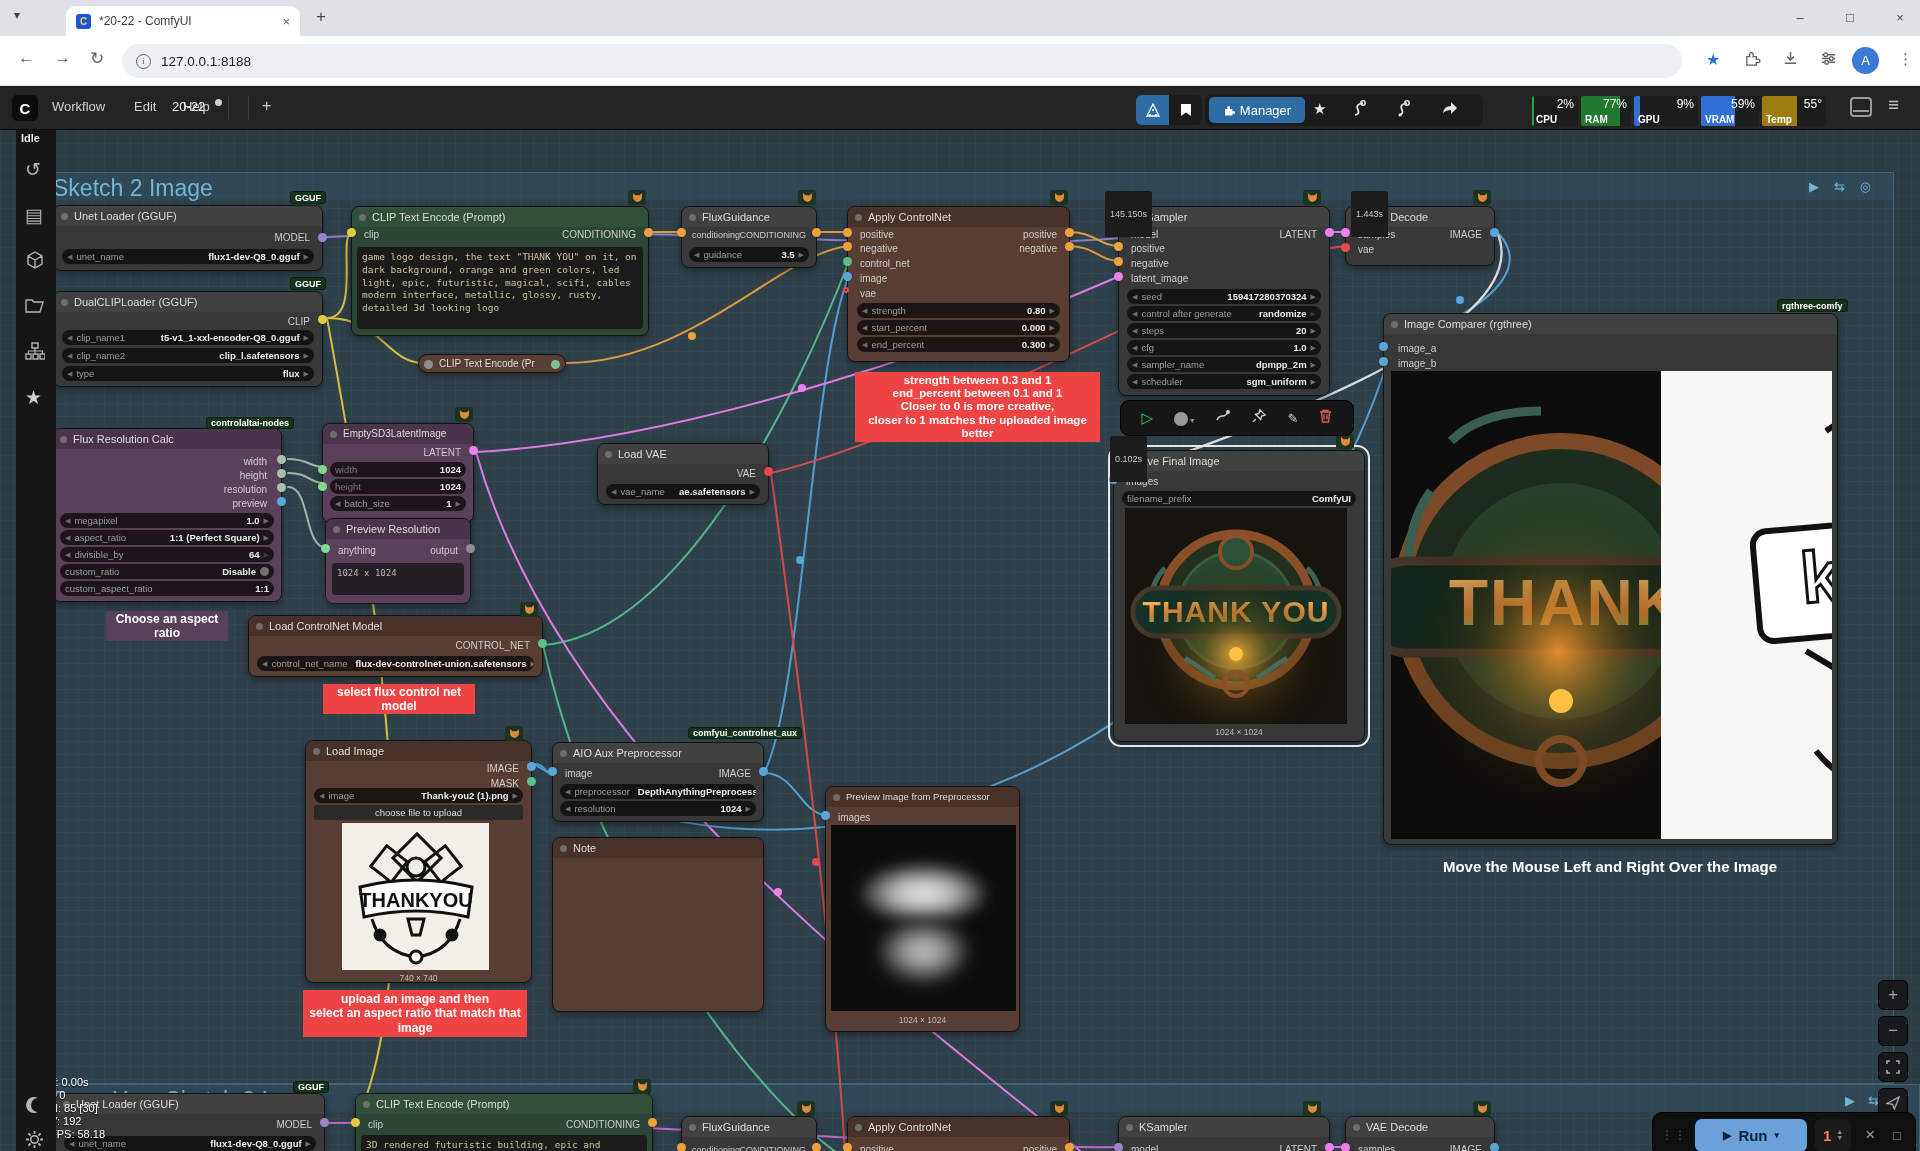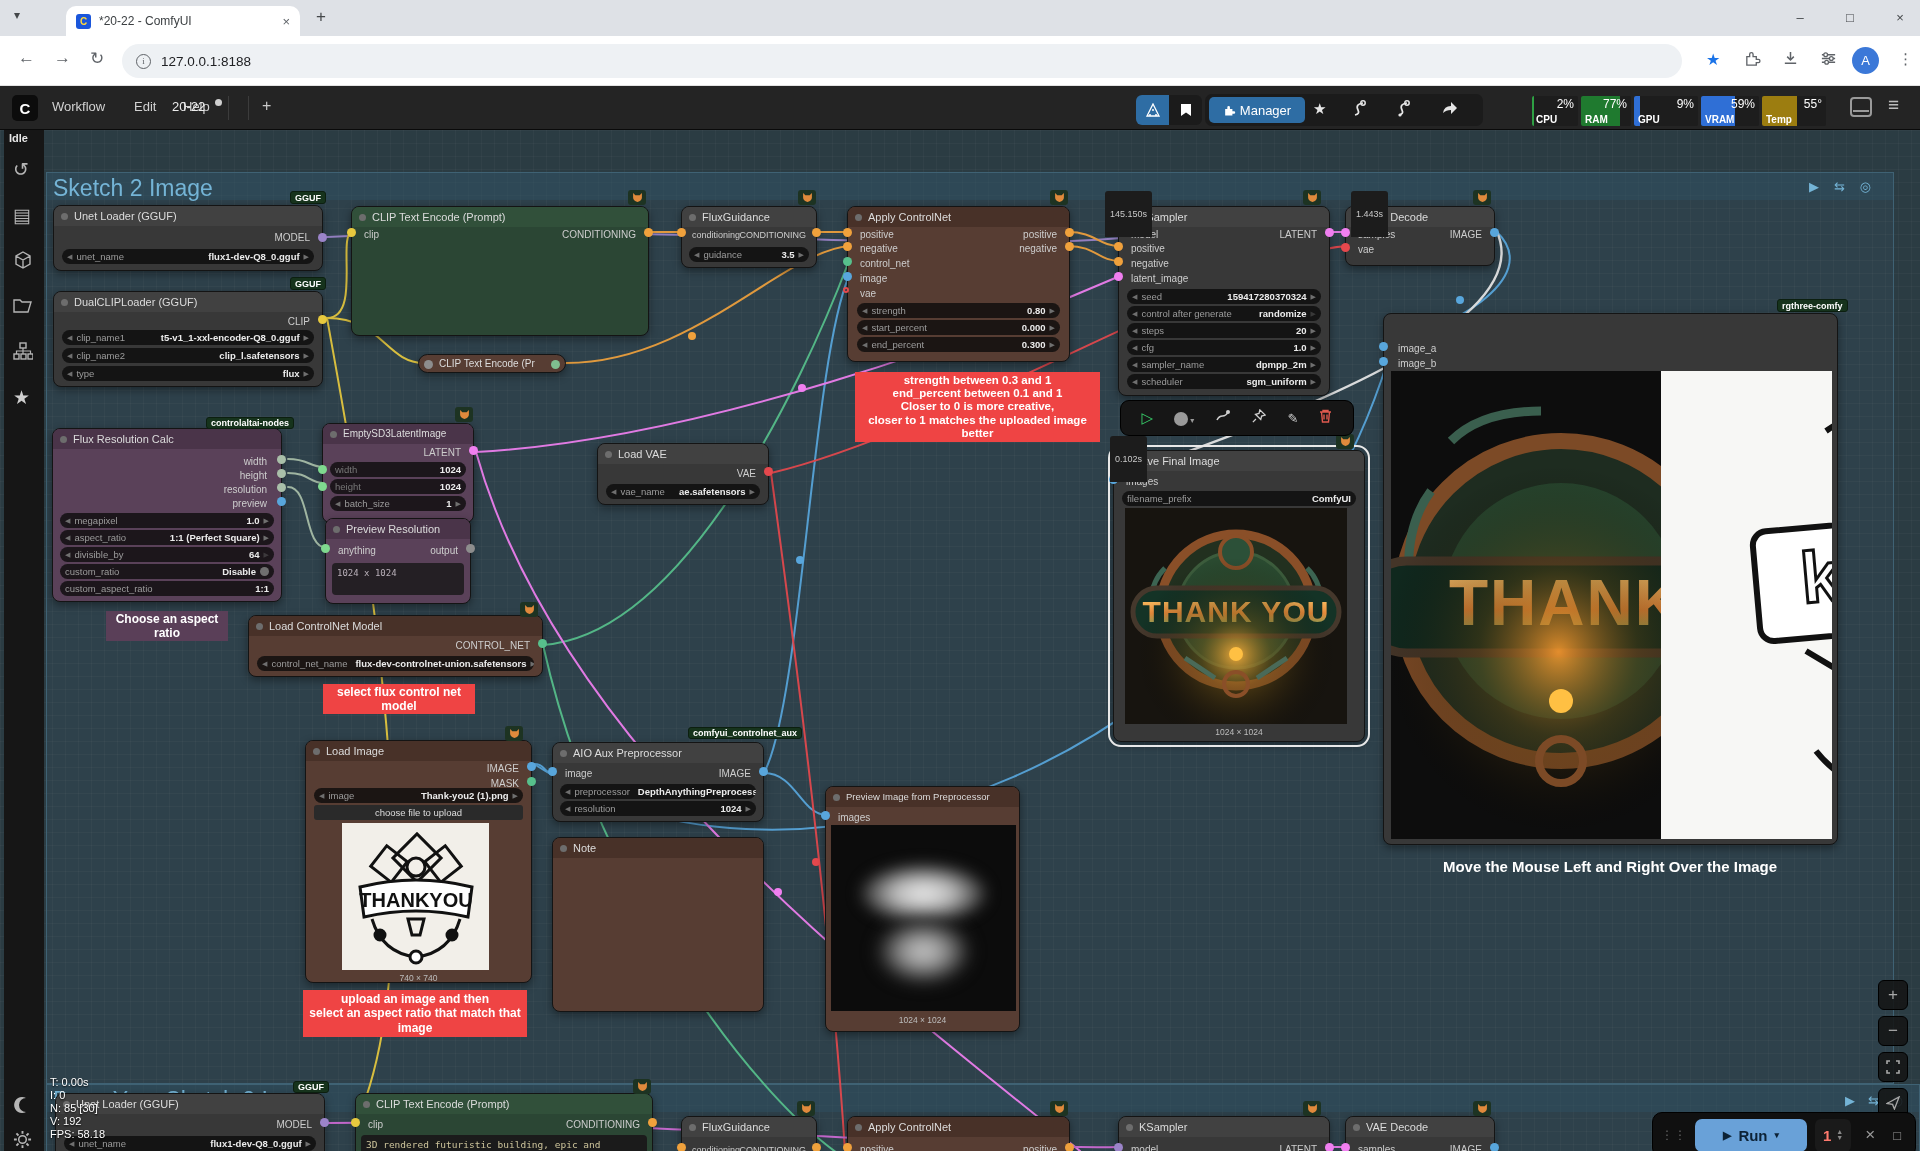--- a/index.html
+++ b/index.html
@@ -28,21 +28,21 @@
   .dark{background:#1b1b1b}
   #mgr{position:absolute;left:1205px;top:8px;width:278px;height:32px;background:#1b1b1b;border-radius:7px}
   #mgrbtn{position:absolute;left:4px;top:3px;width:96px;height:26px;background:#2e6da4;border-radius:5px;color:#fff;font-size:13px;display:flex;align-items:center;justify-content:center;gap:4px}
   .mic{position:absolute;top:6px;color:#e6e6e6}
   .statbox{position:absolute;top:10px;height:30px;background:#1d1d1d;overflow:hidden;border-radius:2px}
   .statbox .fill{position:absolute;left:0;top:0;bottom:0}
   .statbox .lab{position:absolute;left:4px;bottom:1px;font-size:10px;font-weight:bold;color:#fff;z-index:2}
   .statbox .val{position:absolute;right:4px;top:1px;font-size:12px;color:#fff;z-index:2}
   
   #canvas{position:absolute;left:0;top:130px;width:1920px;height:1021px;background:#2b3c43;background-image:linear-gradient(rgba(255,255,255,.028) 1px,transparent 1px),linear-gradient(90deg,rgba(255,255,255,.028) 1px,transparent 1px);background-size:13px 13px;z-index:1}
-  #sidebar{position:absolute;left:4px;top:130px;width:40px;height:1021px;background:#161616;z-index:40}
+  #sidebar{position:absolute;left:16px;top:130px;width:40px;height:1021px;background:#161616;z-index:40}
   .sbic{position:absolute;left:9px;color:#b5b5b5;font-size:19px}
   .group{position:absolute;border:1px solid #3f6274;background:rgba(96,148,178,.07);z-index:2}
   .ghead{position:absolute;left:0;top:0;right:0;height:27px;background:rgba(46,82,100,.45)}
   .gtitle{position:absolute;left:6px;top:2px;font-size:23px;color:#74b4d6;white-space:nowrap}
   .gic{position:absolute;top:6px;color:#74b4d6;font-size:13px}
   svg.wires{position:absolute;left:0;top:0;z-index:3;pointer-events:none}
   
   .node{position:absolute;--hb:#414141;--bb:#383838;background:var(--bb);border:1px solid #141414;border-radius:8px;box-shadow:0 3px 8px rgba(0,0,0,.4);z-index:4}
   .node .nh{height:20px;line-height:20px;background:var(--hb);border-radius:7px 7px 0 0;font-size:11px;color:#dcdcdc;padding-left:20px;white-space:nowrap;overflow:hidden}
   .node .cdot{position:absolute;left:7px;top:7px;width:7px;height:7px;border-radius:50%;background:#6d6d6d}
@@ -186,20 +186,21 @@
     <svg width="11" height="9" viewBox="0 0 10 8">
       <path d="M1 0 L3 2 L7 2 L9 0 L9 4 Q9 7 5 8 Q1 7 1 4 Z" fill="#e08a3c"></path>
     </svg>
   </div>
 <div class="node green" style="left:351px;top:206px;width:298px;height:130px">
   <div class="nh"><span class="cdot"></span><span>CLIP Text Encode (Prompt)</span></div>
   <span class="slot" style="top:22px;left:12px">clip</span>
   <span class="dot" style="top:21px;left:-5px;background:#e7c93e"></span>
   <span class="slot r" style="top:22px;right:12px">CONDITIONING</span>
   <span class="dot" style="top:21px;right:-5px;background:#f0a13c"></span>
+  <div class="txt" style="left:5px;right:5px;top:40px;bottom:6px">game logo design, the text "THANK YOU" on it, on dark background, orange and green colors, led light, epic, futuristic, magical, scifi, cables modern interface, metallic, glossy, rusty, detailed 3d looking logo</div>
 </div>
 
 <div class="node brown" style="left:418px;top:354px;width:148px;height:19px;border-radius:10px">
   <span class="dot" style="left:5px;top:5px;background:#8d8d8d"></span>
   <span style="position:absolute;left:20px;top:3px;font-size:10px;color:#ddd">CLIP Text Encode (Pr</span>
   <span class="dot" style="right:5px;top:5px;background:#7fbf8f"></span>
 </div>
 
 <div class="fox" style="left:798px;top:190px">
     <svg width="11" height="9" viewBox="0 0 10 8">
@@ -606,20 +607,21 @@
       <path d="M60 150 L90 170 M162 150 L132 170" stroke="#4a6a58" stroke-width="5"></path>
     </svg>
   </div>
   <div class="cap" style="left:0;right:0;top:276px">1024 × 1024</div>
 </div>
 
 <div class="badge" style="left:1777px;top:299px;height:13px">
     <span>rgthree-comfy</span>
   </div>
 <div class="node" style="left:1383px;top:313px;width:455px;height:532px">
+  <div class="nh"><span class="cdot"></span><span>Image Comparer (rgthree)</span></div>
   <span class="slot" style="top:29px;left:14px">image_a</span>
   <span class="dot" style="top:28px;left:-5px;background:#58a6dc"></span>
   <span class="slot" style="top:44px;left:14px">image_b</span>
   <span class="dot" style="top:43px;left:-5px;background:#58a6dc"></span>
   <div style="position:absolute;left:7px;top:57px;width:441px;height:468px;background:#000;overflow:hidden">
 
     <div style="position:absolute;left:0;top:0;width:270px;height:468px;background:#0d0d0d;overflow:hidden">
       <svg width="441" height="468" viewBox="0 0 441 468">
         <defs>
           <radialGradient id="glow2" cx="38%" cy="60%" r="40%">

